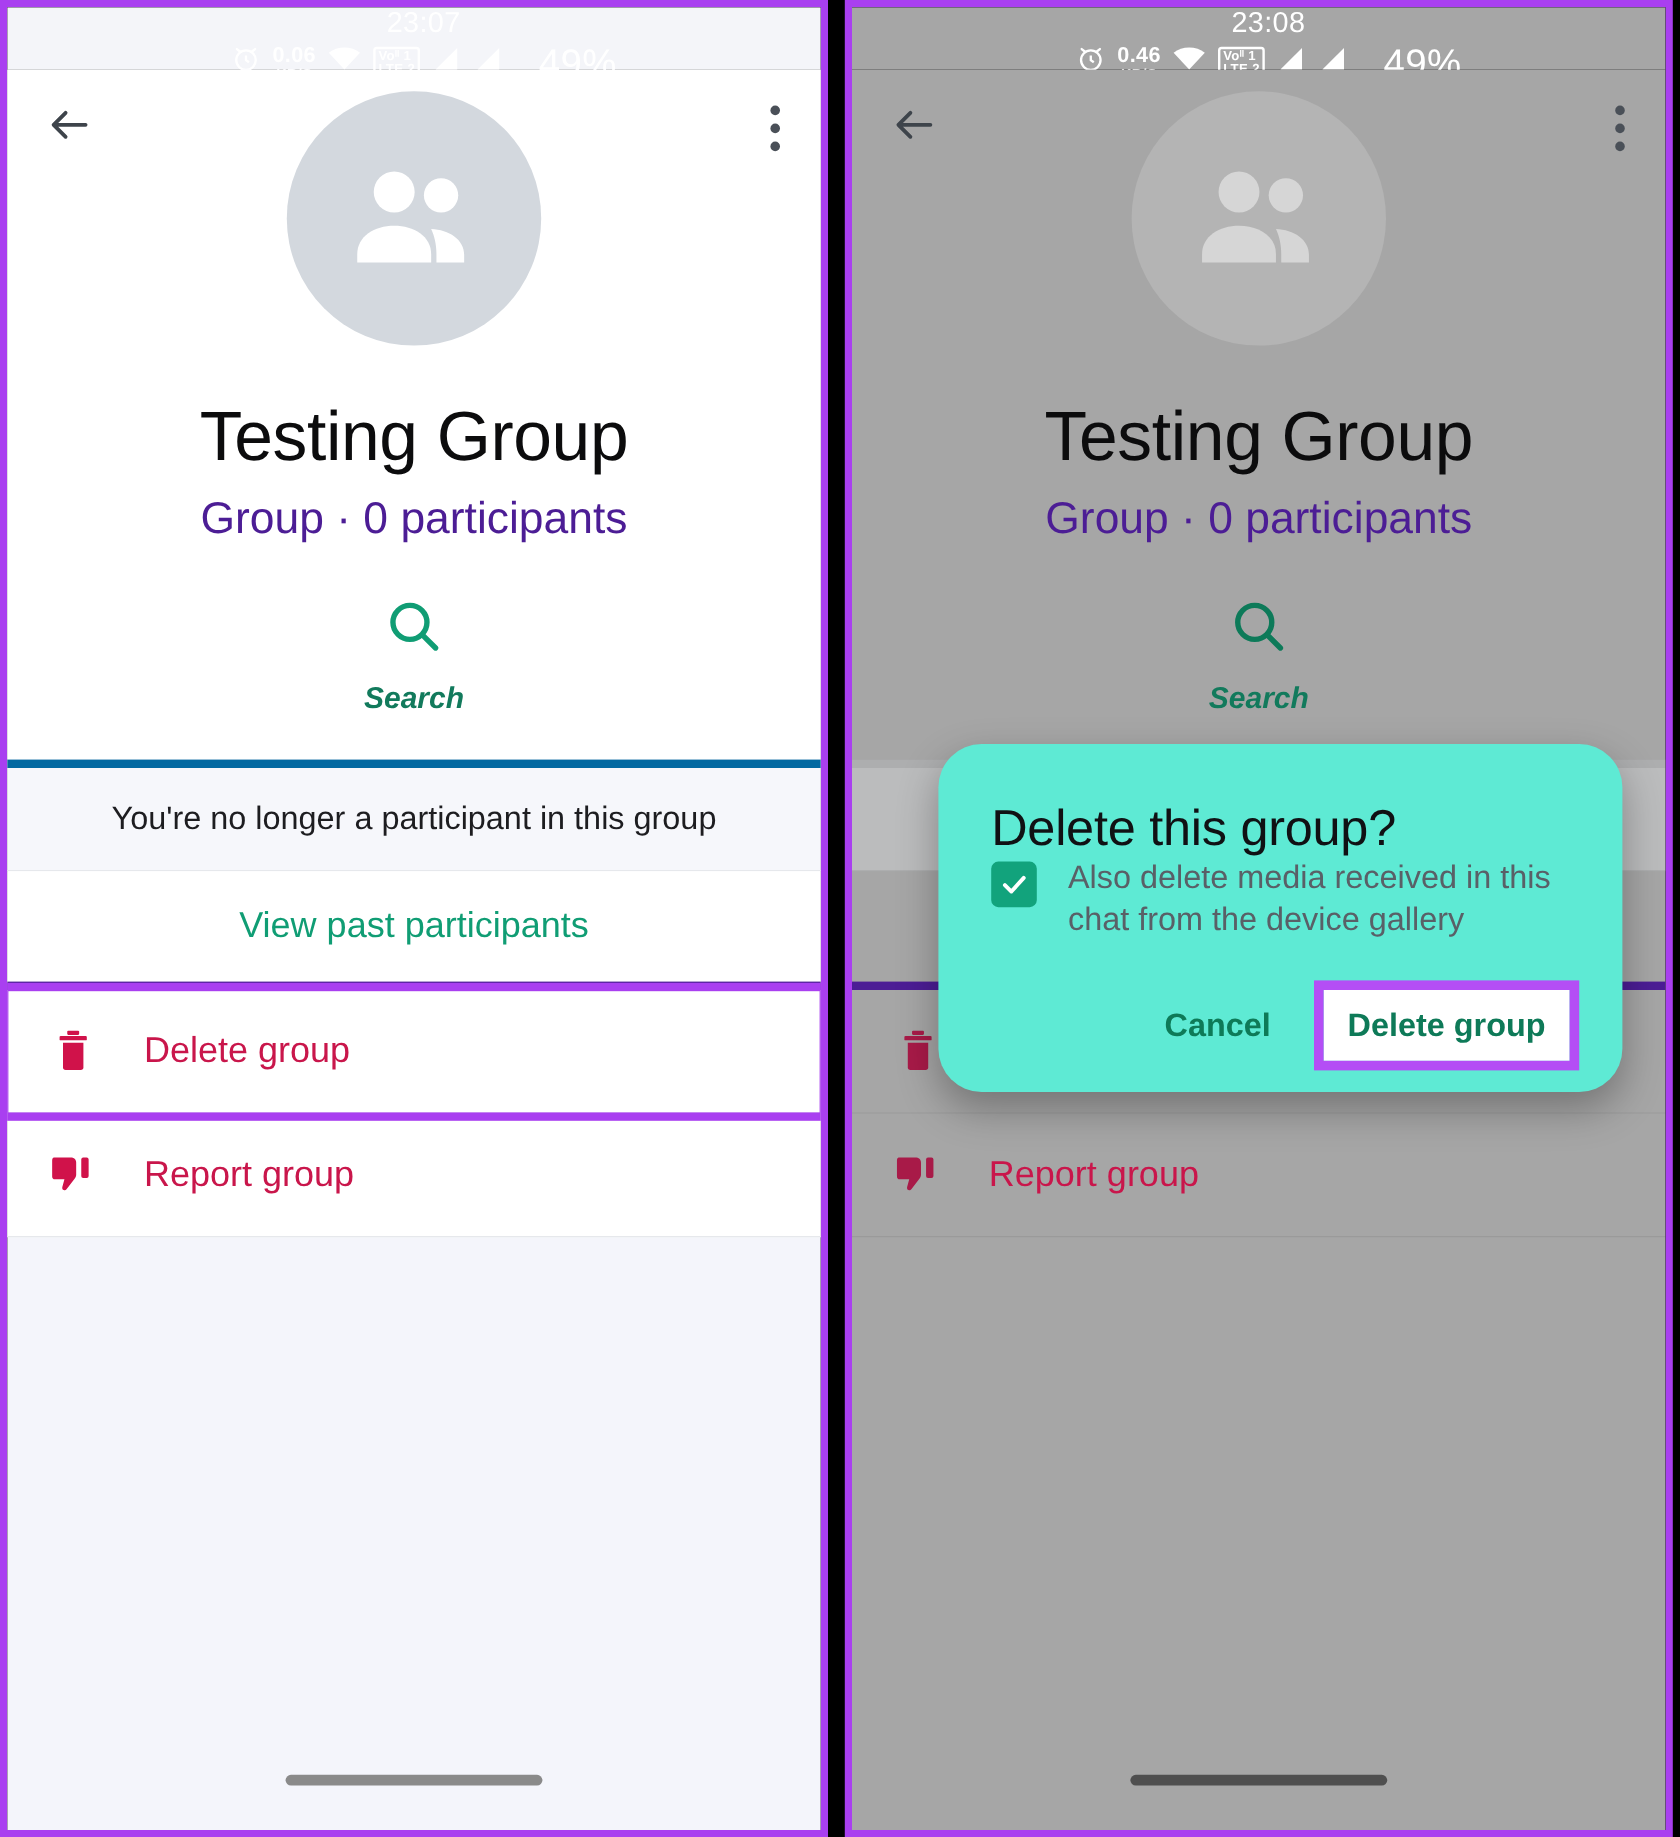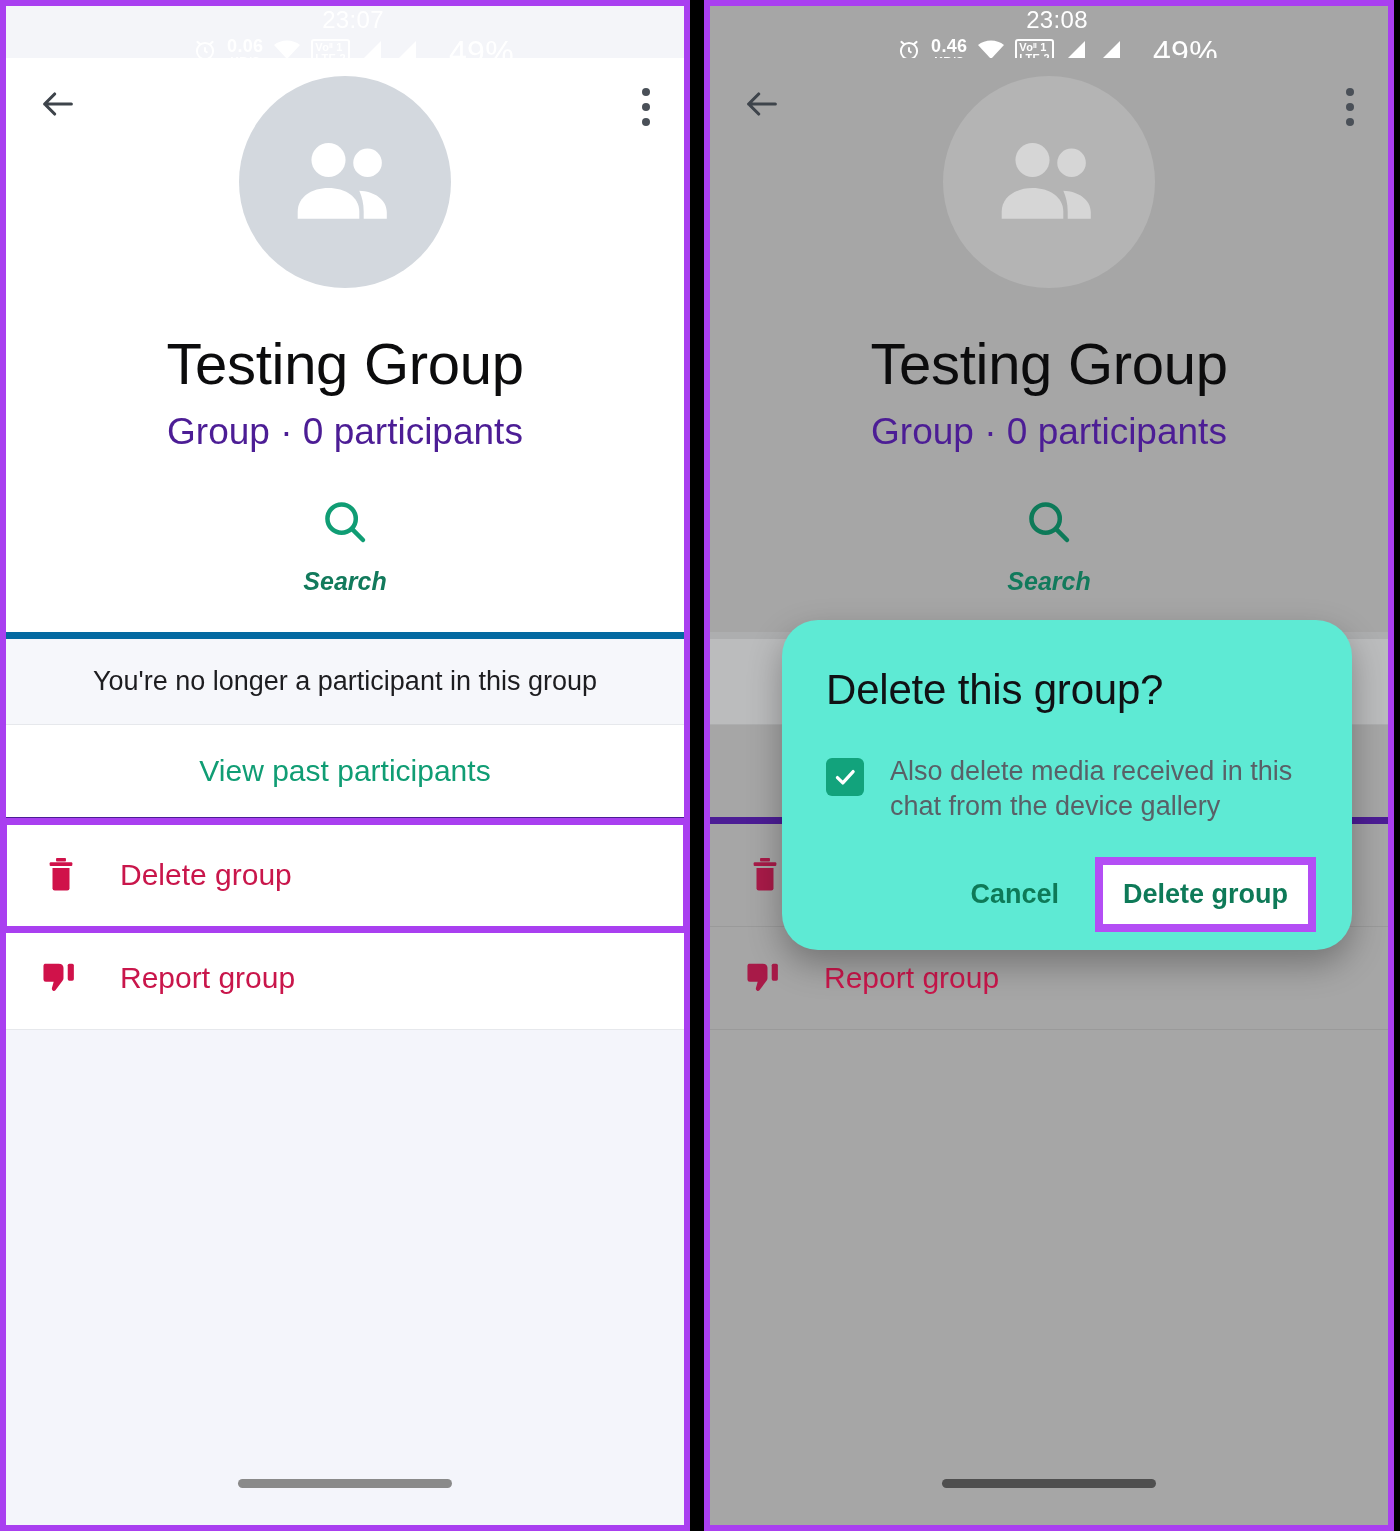--- a/index.html
+++ b/index.html
@@ -248,21 +248,20 @@
   }
   .dlg-title {
     font-size: 42px;
     color: #101114;
     letter-spacing: -.2px;
   }
   .dlg-check {
     display: flex;
     align-items: flex-start;
     gap: 26px;
-    margin-top: 40px;
   }
   .checkbox {
     width: 38px; height: 38px;
     border-radius: 6px;
     background: #12a37c;
     flex: 0 0 auto;
     display: flex;
     align-items: center;
     justify-content: center;
     margin-top: 4px;

